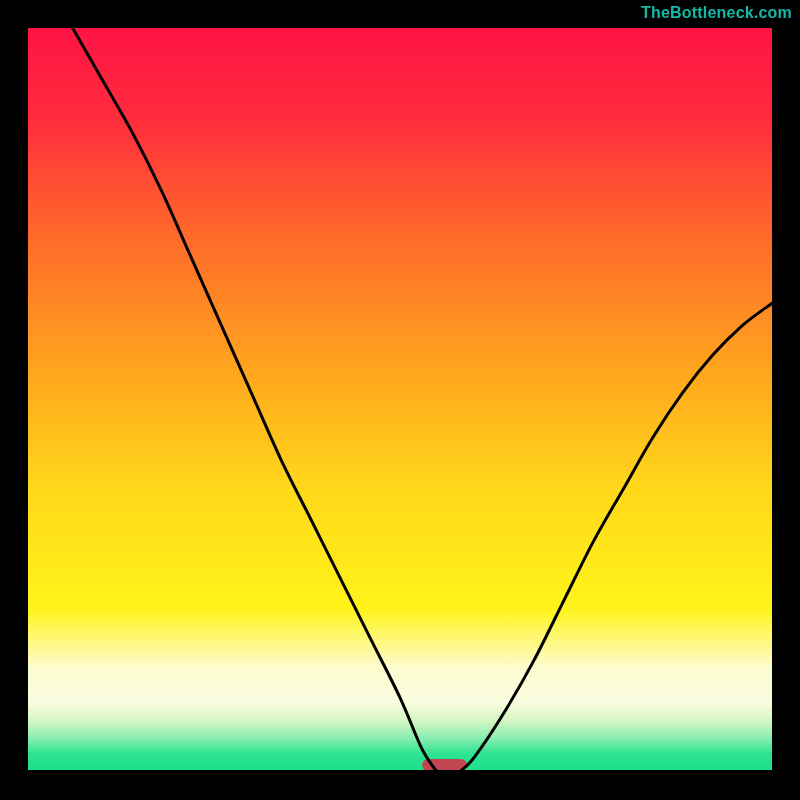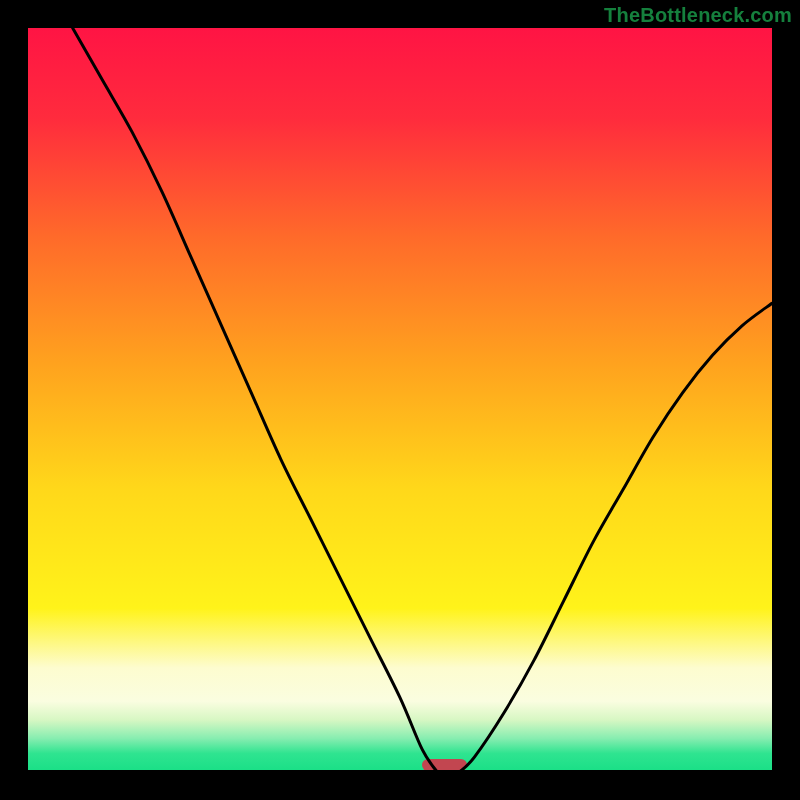--- a/index.html
+++ b/index.html
@@ -43,23 +43,23 @@
   .marker {
     position: absolute;
     background-color: rgba(200,70,80,0.9);
     border-radius: 6px;
   }
   .watermark {
     position: absolute;
     top: 4px;
     right: 8px;
     font-family: Arial, sans-serif;
-    font-size: 20px;
+    font-size: 16px;
     font-weight: 600;
-    color: #15803d;
+    color: #14b8a6;
     letter-spacing: 0.2px;
   }
   .baseline {
     position: absolute;
     left: 0;
     width: 100%;
     height: 2px;
     background: #000;
     bottom: 0;
   }

